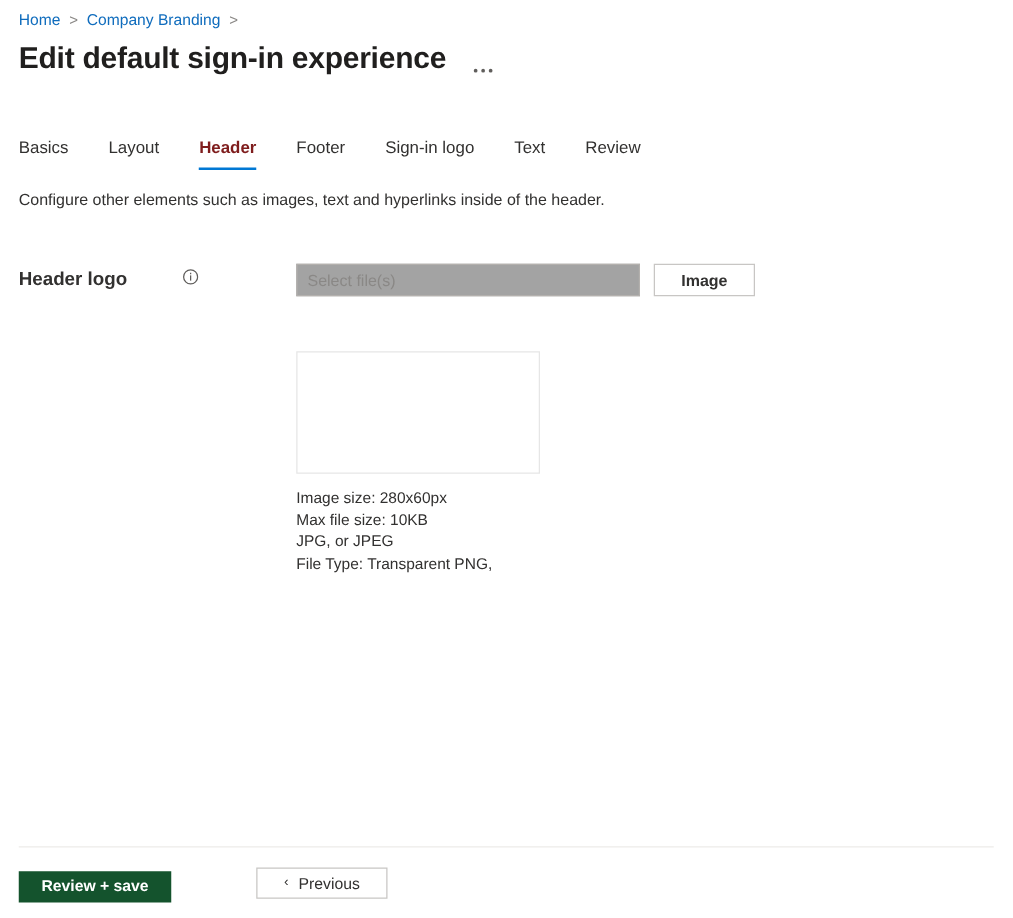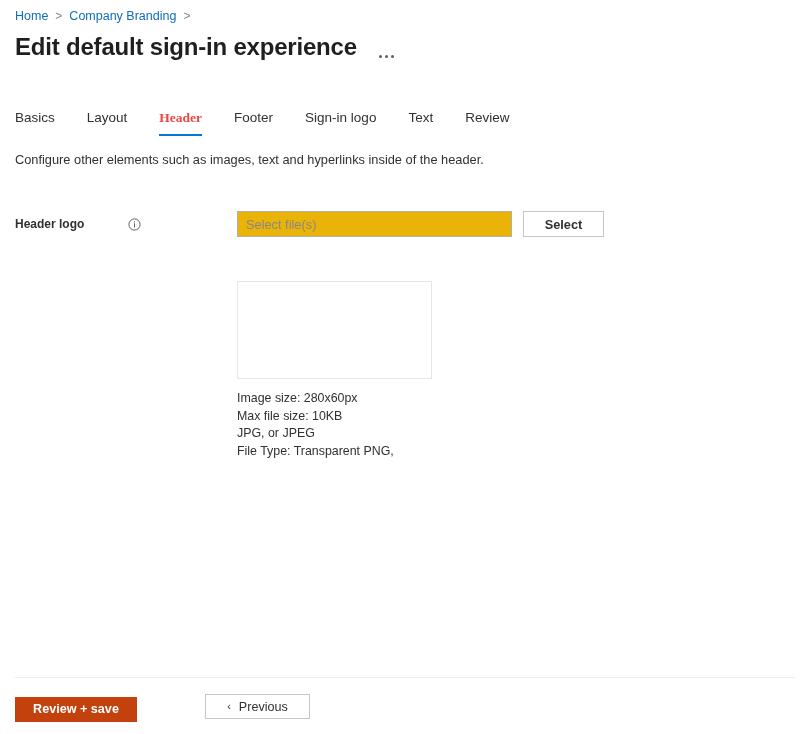--- a/index.html
+++ b/index.html
@@ -85,22 +85,21 @@
     padding: 0 0 9px 0;
     margin-right: 32px;
     cursor: pointer;
     position: relative;
     line-height: 18px;
     white-space: nowrap;
   }
   .tab:last-child { margin-right: 0; }
   .tab.active {
     font-weight: bold;
-    color: #ef4444;
-    font-family: Liberation Serif, serif;
+    color: #7f1d1d;
   }
   .tab.active::after {
     content: "";
     position: absolute;
     left: 0;
     right: 0;
     bottom: 0;
     height: 2px;
     background: #0078d4;
   }
@@ -119,44 +118,43 @@
   .form-row {
     position: absolute;
     left: 15px;
     top: 211px;
     width: 780px;
     display: flex;
     align-items: flex-start;
   }
   .field-label {
     width: 222px;
-    font-size: 12px;
-    font-weight: bold;
-    color: #323130;
-    display: flex;
-    align-items: center;
+    font-size: 15px;
+    font-weight: bold;
+    color: #323130;
+    display: flex;
     padding-top: 4px;
     line-height: 18px;
     gap: 38px;
   }
   .info-icon {
     display: inline-flex;
     align-items: center;
     justify-content: center;
     margin-left: 6px;
     width: 13px;
     height: 13px;
     cursor: pointer;
   }
   .file-input {
     width: 275px;
     height: 26px;
     box-sizing: border-box;
     border: 1px solid #b3b0ad;
-    background: #eab308;
+    background: #a3a3a3;
     font-family: "Liberation Sans", sans-serif;
     font-size: 12.8px;
     color: #323130;
     padding: 0 8px;
     outline: none;
     border-radius: 0;
   }
   .file-input::placeholder {
     color: #8a8886;
     opacity: 1;
@@ -214,21 +212,21 @@
     top: 696px;
     width: 780px;
     height: 26px;
     display: flex;
     align-items: center;
   }
   .btn-primary {
     width: 122px;
     height: 25px;
     box-sizing: border-box;
-    background: #c2410c;
+    background: #14532d;
     border: none;
     color: #ffffff;
     font-family: "Liberation Sans", sans-serif;
     font-size: 12.6px;
     font-weight: bold;
     cursor: pointer;
     padding: 0;
     border-radius: 0;
   }
   .nav-group {
@@ -295,21 +293,21 @@
     <span>Header logo</span>
     <span class="info-icon">
       <svg width="13" height="13" viewBox="0 0 13 13" aria-hidden="true">
         <circle cx="6.5" cy="6.5" r="5.6" fill="none" stroke="#605e5c" stroke-width="1"></circle>
         <rect x="6" y="5.3" width="1" height="4.2" fill="#605e5c"></rect>
         <rect x="6" y="3.2" width="1" height="1.2" fill="#605e5c"></rect>
       </svg>
     </span>
   </div>
   <input class="file-input" type="text" placeholder="Select file(s)" style="">
-  <button class="browse-btn">Select</button>
+  <button class="browse-btn">Image</button>
 </div>
 
 <div class="logo-preview"></div>
 
 <div class="logo-hints">
   <span class="hint-line">Image size: 280x60px</span>
   <span class="hint-line">Max file size: 10KB</span>
   <span class="hint-line">JPG, or JPEG</span>
   <span class="hint-line">File Type: Transparent PNG,</span>
 </div>

